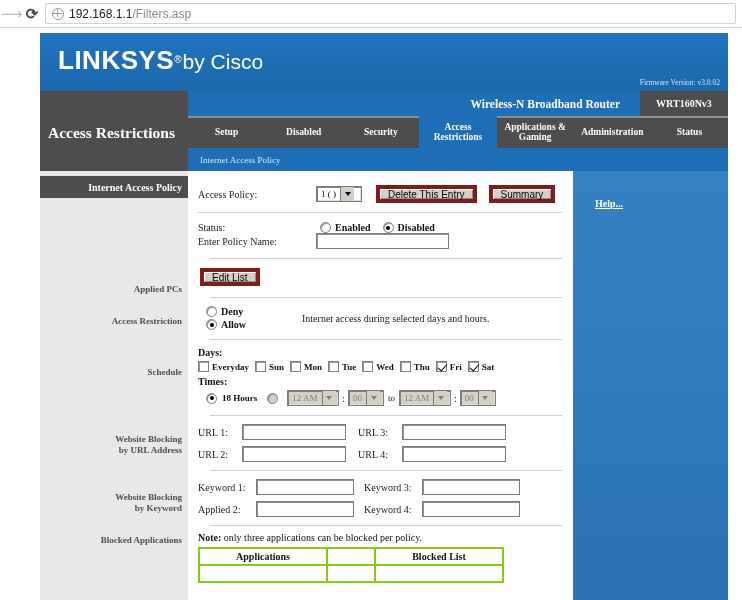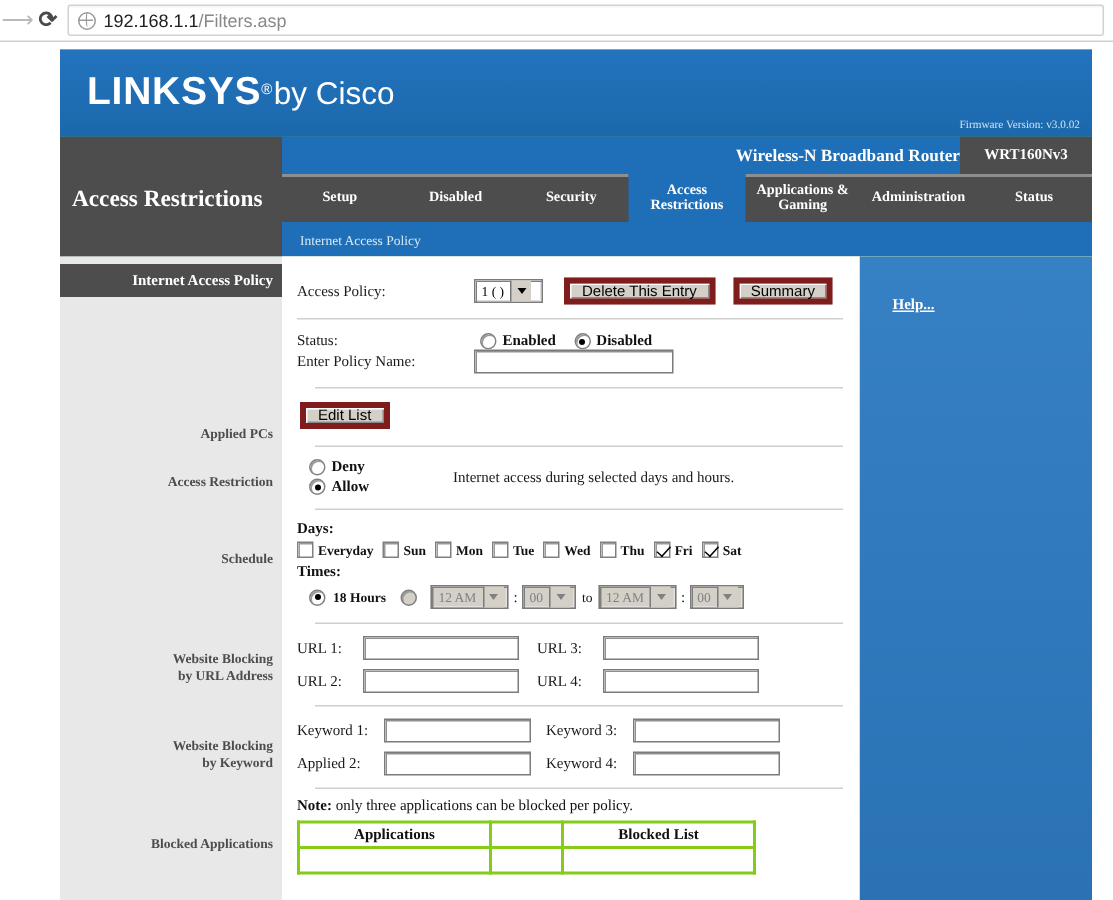--- a/index.html
+++ b/index.html
@@ -53,21 +53,21 @@
     content:""; position:absolute; left: -1px; top: 4px;
     width: 10px; height: 2px; border-top: 1px solid #9a9a9a;
   }
   #url-host { font-size: 12px; color: #202020; }
   #url-path { font-size: 12px; color: #888888; }
 
   
   #page {
     position: absolute; left: 40px; top: 33px;
     width: 688px; height: 567px;
-    background: #84cc16;
+    background: #6d28d9;
   }
 
   
   #masthead {
     position: relative;
     height: 58px;
     background: #1f6fb8;
     background: linear-gradient(180deg, #2374bd 0%, #1b68ac 100%);
   }
   #logo {
@@ -92,21 +92,21 @@
   #routerbar {
     height: 25px; display: flex;
     background: #1f6fb8;
   }
   #routerbar-left {
     width: 148px; background: #4d4d4d;
   }
   #routerbar-mid {
     flex: 1; background: #1f6fb8;
     display: flex; align-items: center; justify-content: flex-end;
-    padding-right: 0;
+    padding-right: 20px;
   }
   #router-name {
     color: #ffffff; font-size: 11.5px; font-weight: bold;
     font-family: "Liberation Serif", serif;
   }
   #model-badge {
     width: 88px; background: #4d4d4d;
     display: flex; align-items: center; justify-content: center;
     color: #ffffff; font-size: 10px; font-weight: bold;
   }
@@ -388,21 +388,21 @@
       <div class="side-label" style="top:145px;">Access Restriction</div>
       <div class="side-label" style="top:196px;">Schedule</div>
       <div class="side-label" style="top:263px;">
         <div>Website Blocking</div>
         <div>by URL Address</div>
       </div>
       <div class="side-label" style="top:321px;">
         <div>Website Blocking</div>
         <div>by Keyword</div>
       </div>
-      <div class="side-label" style="top:386px;">Blocked Applications</div>
+      <div class="side-label" style="top:364px;">Blocked Applications</div>
     </div>
 
     <div id="main">
 
       <div class="row">
         <span class="lbl" style="width:118px;">Access Policy:</span>
         <span class="winselect" style="width:46px;">
           <span class="val">1 ( )</span>
           <span class="arrow"></span>
         </span>

